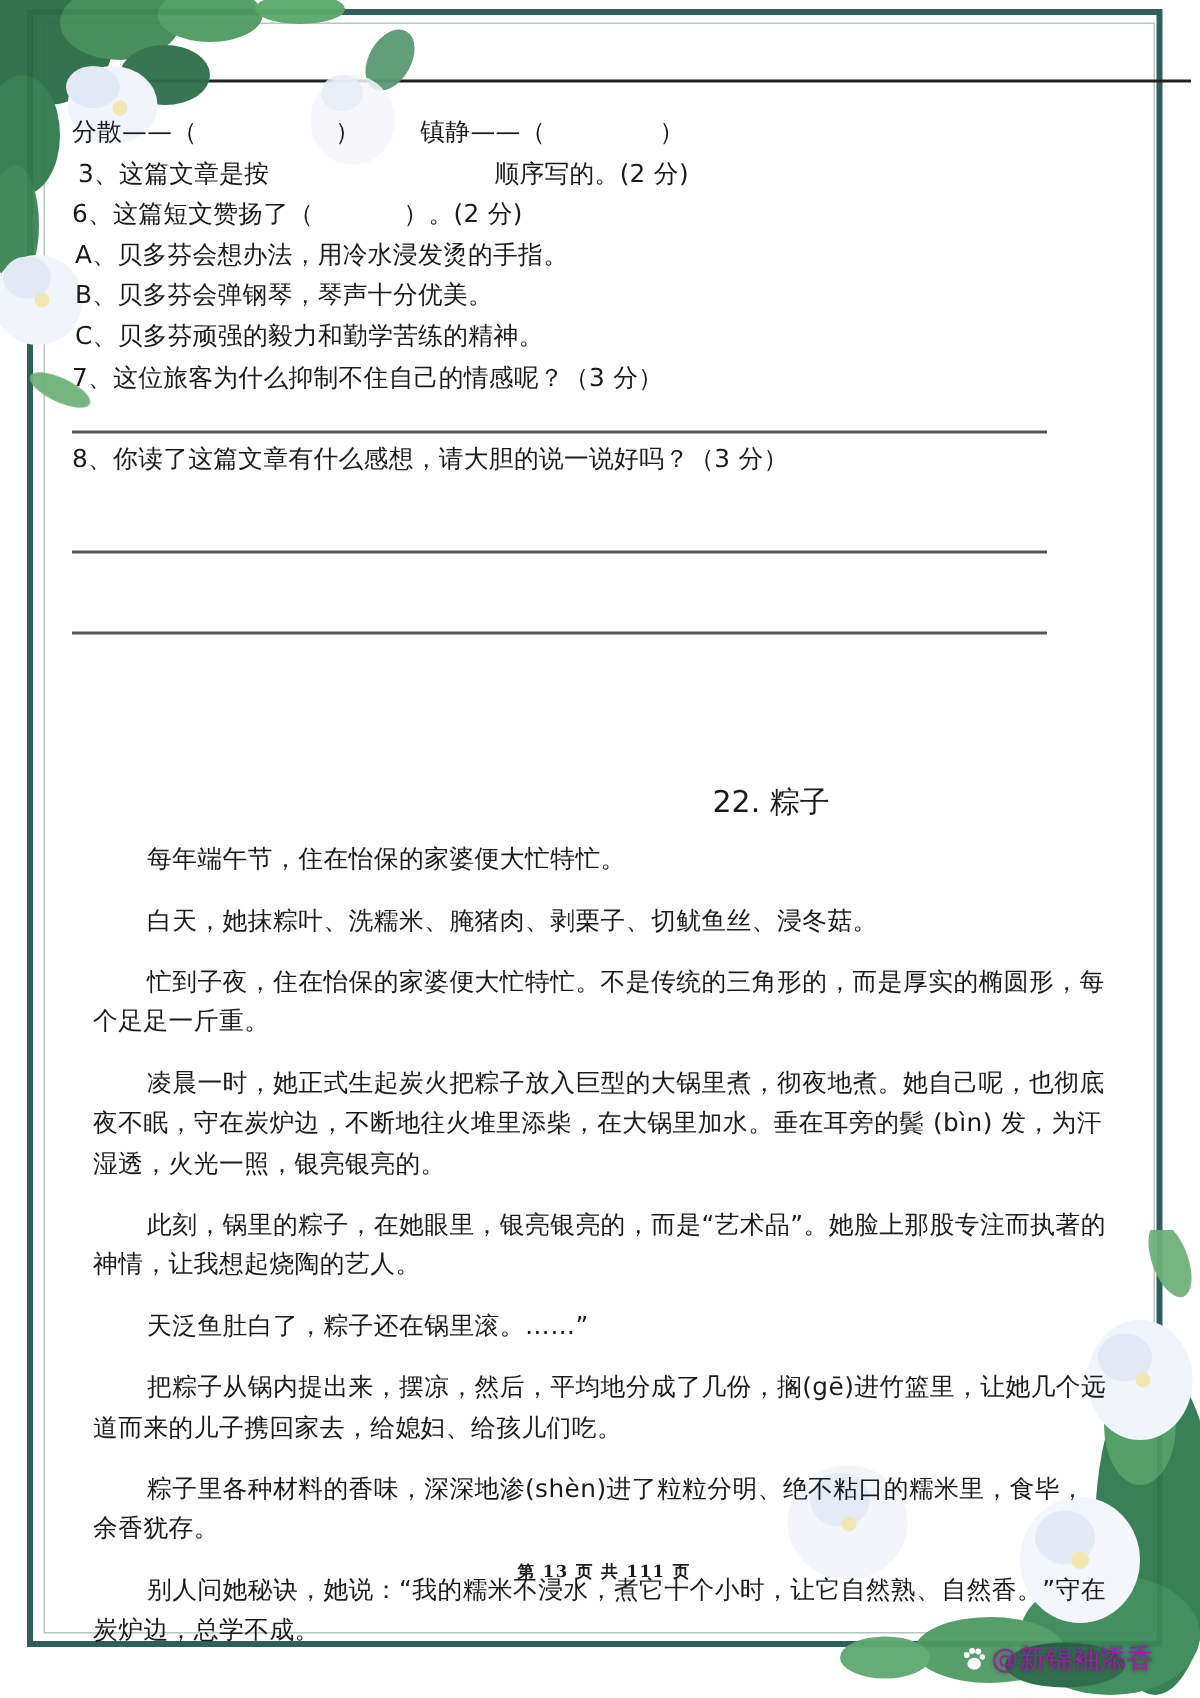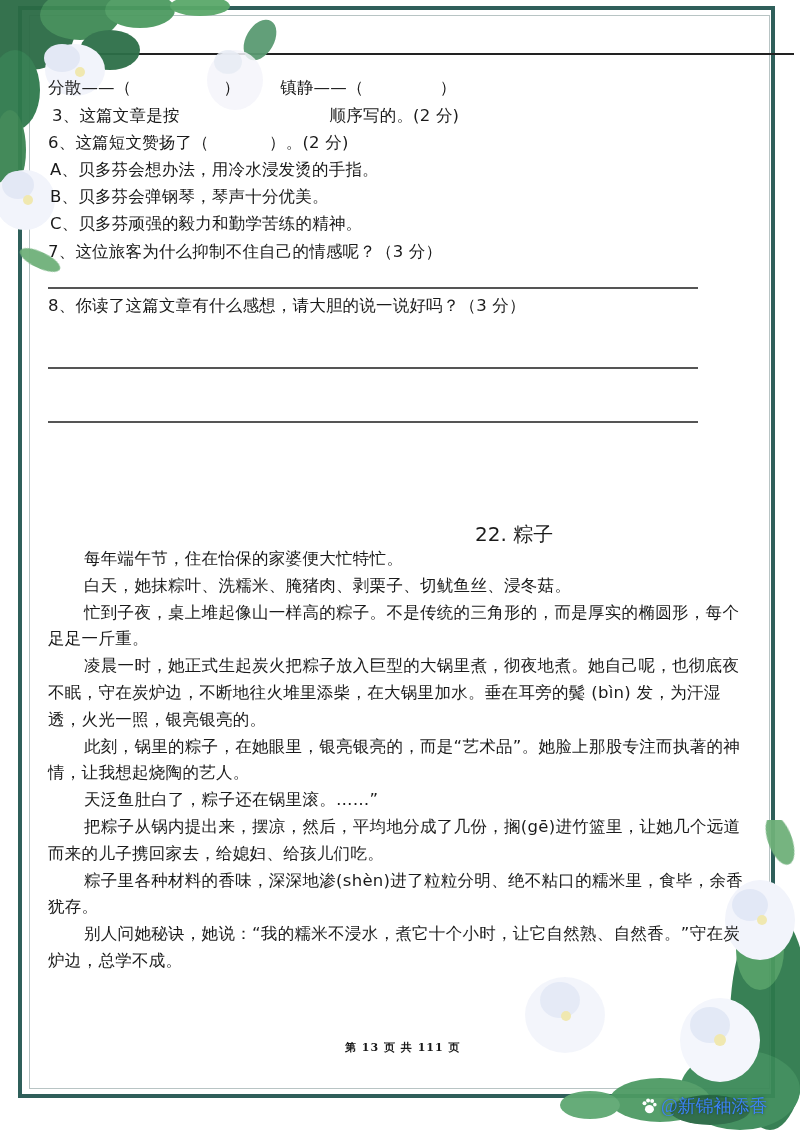--- a/index.html
+++ b/index.html
@@ -7,25 +7,25 @@
          font-family:"DejaVu Sans","Liberation Sans",sans-serif; color:#1a1a1a; }
   .frame-outer { position:absolute; left:18px; top:6px; width:757px; height:1092px;
                  border:4px solid #2f5f5a; box-sizing:border-box; }
   .frame-inner { position:absolute; left:29px; top:15px; width:741px; height:1074px;
                  border:1.5px solid #b8c4c4; box-sizing:border-box; }
   .top-rule { position:absolute; left:66px; top:53px; width:728px; height:1.5px; background:#222; }
   .line { position:absolute; font-size:16.5px; line-height:20px; white-space:nowrap; letter-spacing:0.2px; }
   .answer-rule { position:absolute; left:48px; width:650px; height:1.5px; background:#555; }
   .title { position:absolute; left:427px; top:522px; font-size:20px; line-height:24px;margin-left:48px; }
   .para { position:absolute; left:48px; width:705px; font-size:16.5px; line-height:26.8px; }
-  .para p { margin:0; text-indent:36px; letter-spacing:0.3px; }
+  .para p { margin:14px; text-indent:36px; letter-spacing:0.3px; }
   .footer { position:absolute; left:345px; top:1040px; font-family:"DejaVu Serif","Liberation Serif",serif;
             font-size:11px; font-weight:bold; letter-spacing:1px; }
-  .watermark { position:absolute; left:640px; top:1094px; color:#3b82f6; font-size:18px;
-               text-shadow:0 0 3px rgba(0,0,0,0.5); display:flex; align-items:center; gap:3px;font-family:Liberation Serif, serif; }
+  .watermark { position:absolute; left:640px; top:1094px; color:#a21caf; font-size:18px;
+               text-shadow:0 0 3px rgba(0,0,0,0.5); display:flex; align-items:center; gap:3px; }
   .paw { width:18px; height:18px; }
   .deco { position:absolute; pointer-events:none; }
   .blank { display:inline-block; }
 </style>
 </head>
 <body>
 
 <div class="frame-outer"></div>
 <div class="frame-inner"></div>
 <div class="top-rule"></div>
@@ -100,21 +100,21 @@
 <div class="line" style="left:48px;top:296px">8、你读了这篇文章有什么感想，请大胆的说一说好吗？（3 分）</div>
 
 <div class="answer-rule" style="top:367px"></div>
 <div class="answer-rule" style="top:421px"></div>
 
 <div class="title">22. 粽子</div>
 
 <div class="para" style="top:546px">
   <p>每年端午节，住在怡保的家婆便大忙特忙。</p>
   <p>白天，她抹粽叶、洗糯米、腌猪肉、剥栗子、切鱿鱼丝、浸冬菇。</p>
-  <p>忙到子夜，桌上堆起像山一样高的粽子。不是传统的三角形的，而是厚实的椭圆形，每个足足一斤重。</p>
+  <p>忙到子夜，住在怡保的家婆便大忙特忙。不是传统的三角形的，而是厚实的椭圆形，每个足足一斤重。</p>
   <p>凌晨一时，她正式生起炭火把粽子放入巨型的大锅里煮，彻夜地煮。她自己呢，也彻底夜不眠，守在炭炉边，不断地往火堆里添柴，在大锅里加水。垂在耳旁的鬓 (bìn) 发，为汗湿透，火光一照，银亮银亮的。</p>
   <p>此刻，锅里的粽子，在她眼里，银亮银亮的，而是“艺术品”。她脸上那股专注而执著的神情，让我想起烧陶的艺人。</p>
   <p>天泛鱼肚白了，粽子还在锅里滚。……”</p>
   <p>把粽子从锅内提出来，摆凉，然后，平均地分成了几份，搁(gē)进竹篮里，让她几个远道而来的儿子携回家去，给媳妇、给孩儿们吃。</p>
   <p>粽子里各种材料的香味，深深地渗(shèn)进了粒粒分明、绝不粘口的糯米里，食毕，余香犹存。</p>
   <p>别人问她秘诀，她说：“我的糯米不浸水，煮它十个小时，让它自然熟、自然香。”守在炭炉边，总学不成。</p>
 </div>
 
 <div class="footer">第 13 页 共 111 页</div>
 

